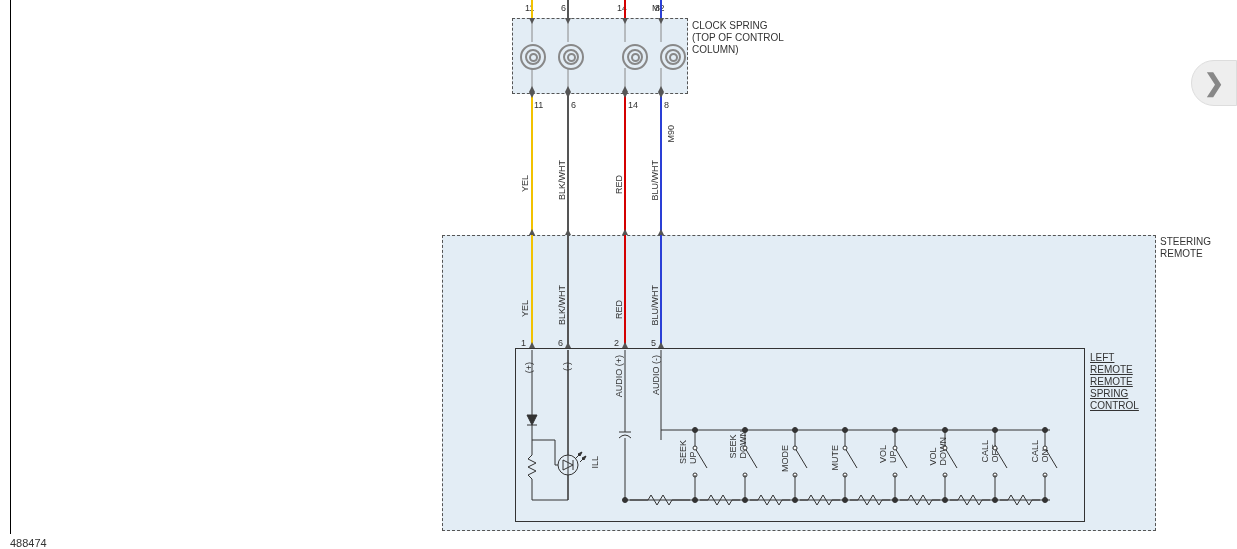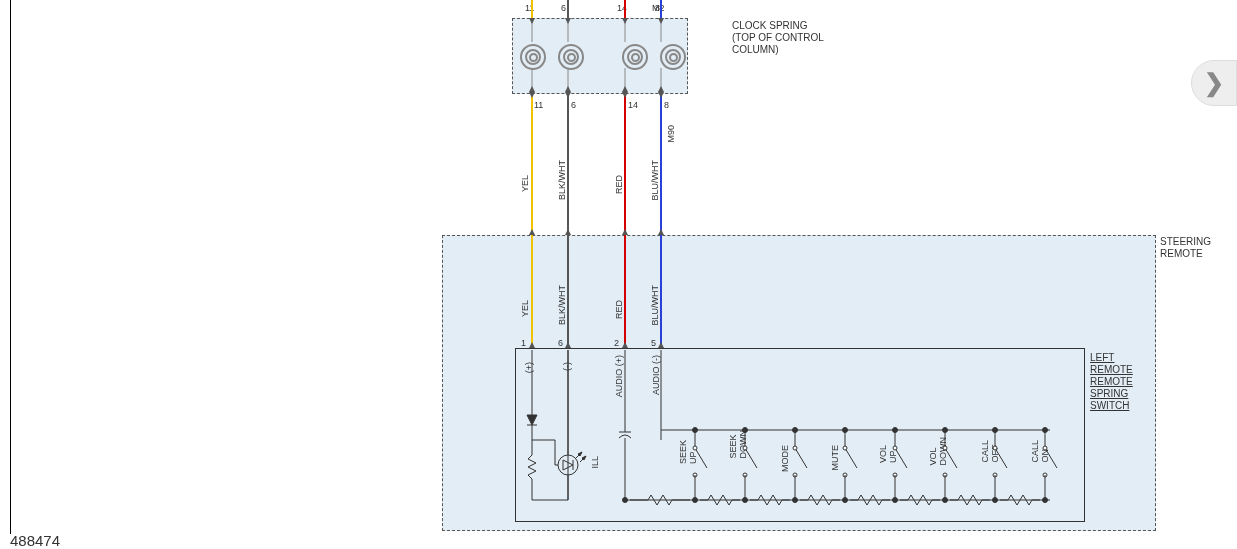--- a/index.html
+++ b/index.html
@@ -17,21 +17,21 @@
     position: absolute;
     left: 10px;
     top: 0;
     bottom: 15px;
     border-left: 1px solid #000;
   }
   .ref-number {
     position: absolute;
     left: 10px;
     bottom: 0;
-    font-size: 15px;
+    font-size: 11px;
     color: #333;
   }
   .dashed-box {
     position: absolute;
     border: 1px dashed #555;
     background: rgba(200,220,235,0.5);
   }
   .clock-spring-box {
     left: 512px;
     top: 18px;
@@ -108,21 +108,21 @@
     border:1px solid #ddd;
   }
 </style>
 </head>
 <body>
 
 <div class="page-border"></div>
 <div class="ref-number">488474</div>
 
 <div class="dashed-box clock-spring-box"></div>
-<div class="label" style="left:692px;top:20px;margin-left:40px;">
+<div class="label" style="left:692px;top:20px;">
   <div>CLOCK SPRING</div>
   <div>(TOP OF CONTROL</div>
   <div>COLUMN)</div>
 </div>
 
 <div class="coil-row">
   <div class="coil"></div>
   <div class="coil"></div>
   <div style="width:14px"></div>
   <div class="coil"></div>
@@ -134,21 +134,21 @@
   <div>STEERING</div>
   <div>REMOTE</div>
 </div>
 
 <div class="inner-switch-box"></div>
 <div class="label" style="left:1090px;top:352px;text-decoration:underline;">
   <div>LEFT</div>
   <div>REMOTE</div>
   <div>REMOTE</div>
   <div>SPRING</div>
-  <div>SWITCH</div>
+  <div>CONTROL</div>
 </div>
 
 <div class="pin-num" style="left:525px;top:3px;">11</div>
 <div class="pin-num" style="left:561px;top:3px;">6</div>
 <div class="pin-num" style="left:617px;top:3px;">14</div>
 <div class="pin-num" style="left:655px;top:3px;">8</div>
 <div class="pin-num" style="left:652px;top:3px;">M2</div>
 
 <div class="pin-num" style="left:534px;top:100px;">11</div>
 <div class="pin-num" style="left:571px;top:100px;">6</div>

